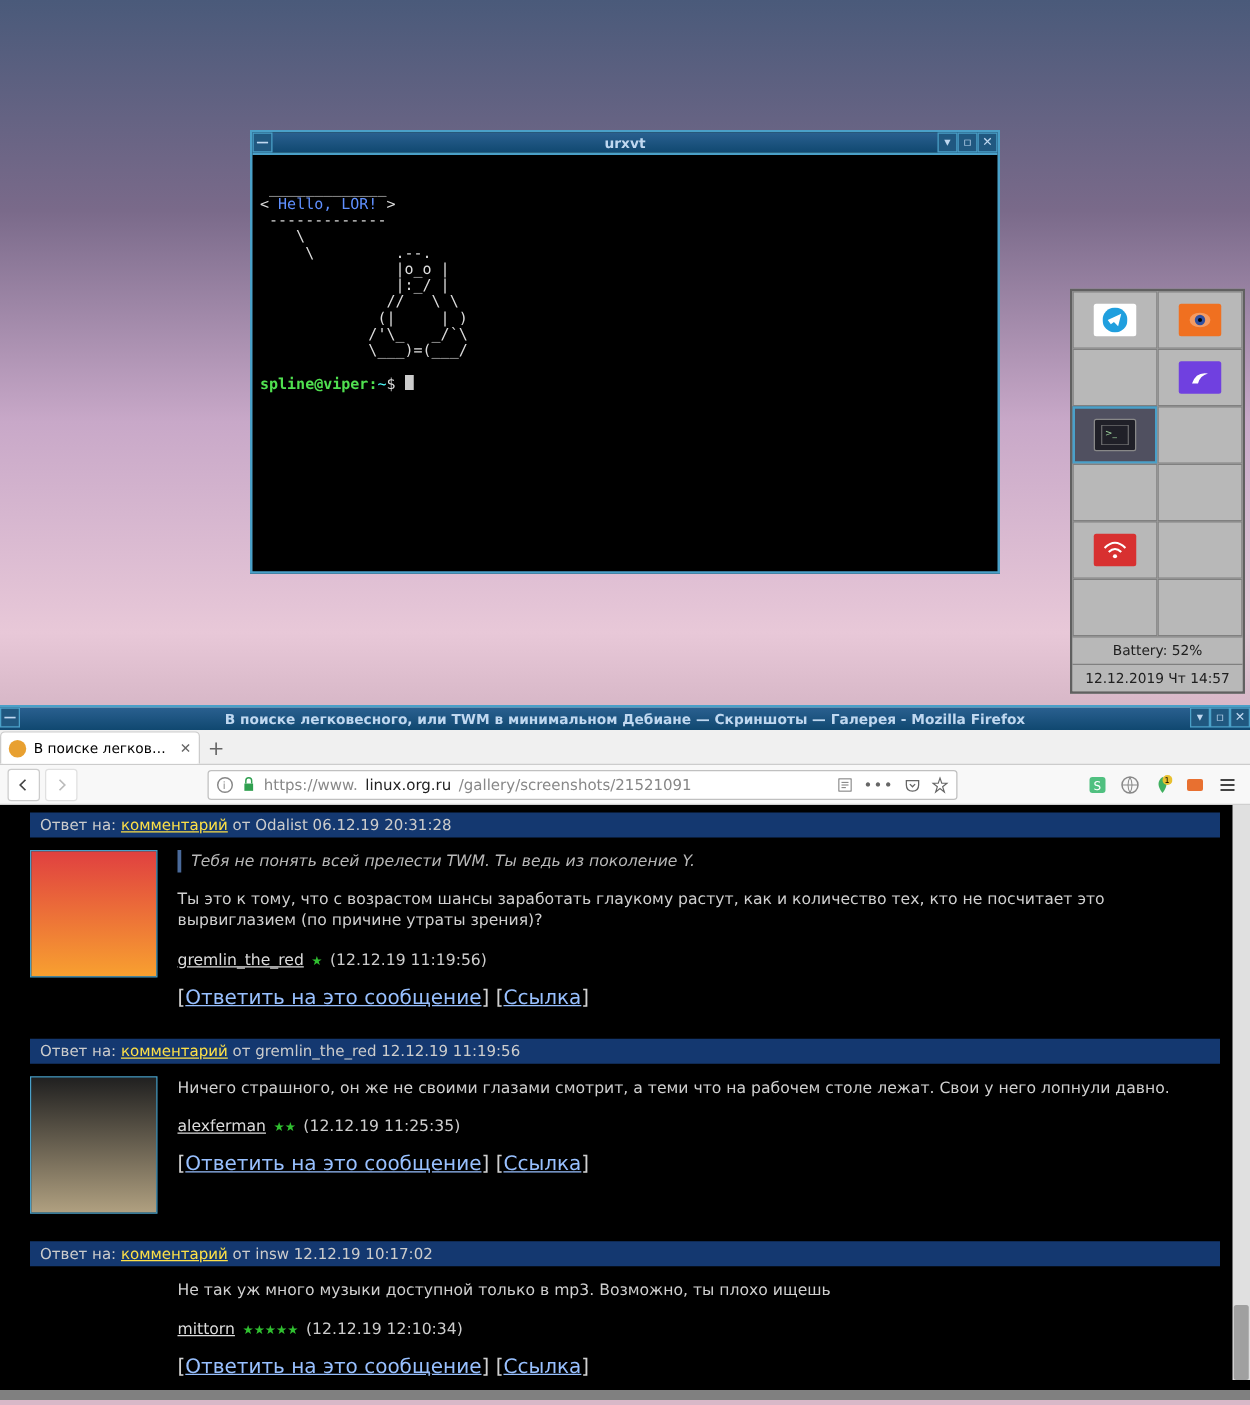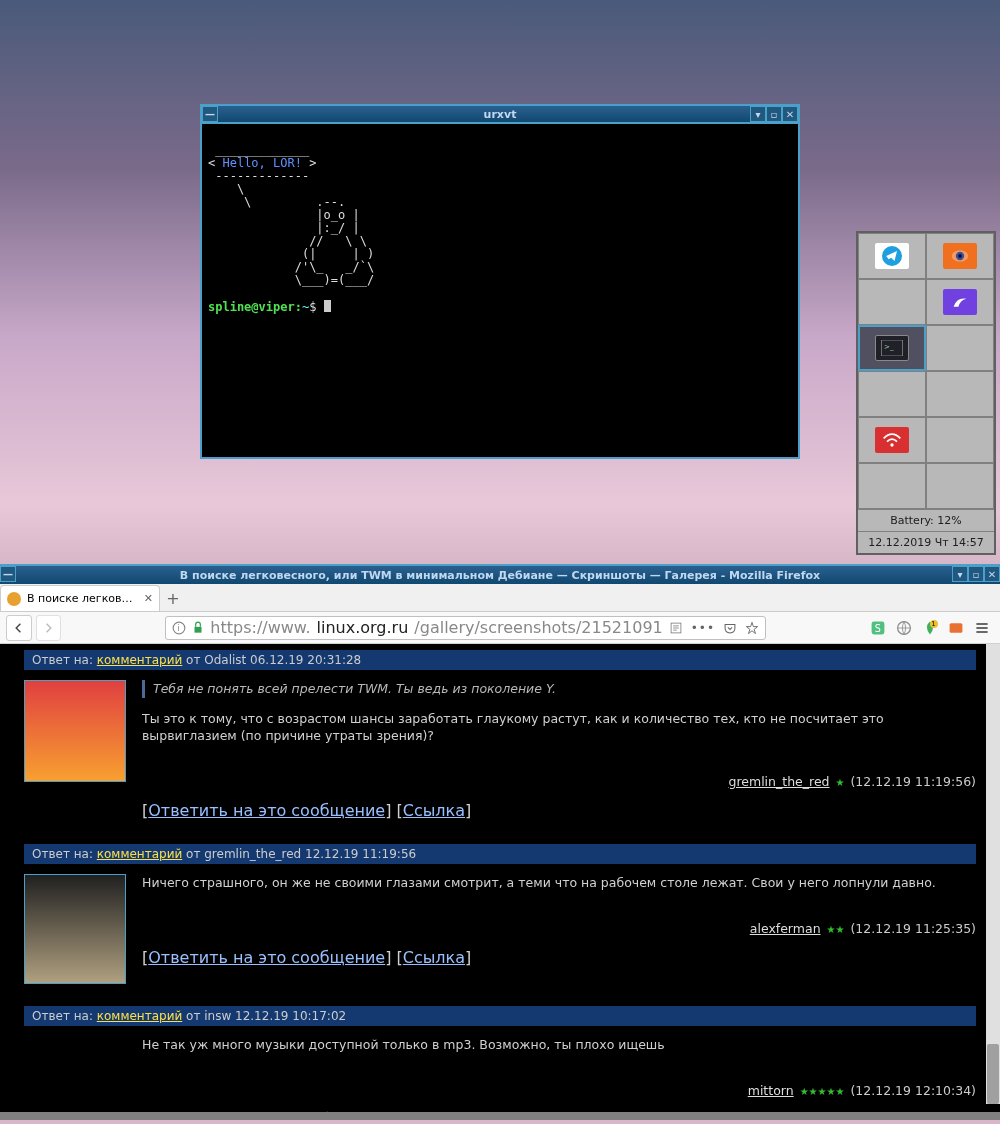--- a/index.html
+++ b/index.html
@@ -175,21 +175,21 @@
     height: 24px;
     border: 1px solid #c0c0c0;
     border-radius: 3px;
     background: #fff;
     display: flex;
     align-items: center;
     padding: 0 6px;
     gap: 6px;
     margin: 0 100px 0 100px;
   }
-  .urlbar .url-part { font-size: 16px; color: #888; }
+  .urlbar .url-part { font-size: 12px; color: #888; }
   .urlbar .url-domain { color: #222; }
   .url-icons-right { margin-left: auto; display: flex; gap: 8px; align-items: center; }
   .toolbar-icons { display: flex; gap: 10px; align-items: center; padding-right: 4px; }
   .toolbar-icon { width: 16px; height: 16px; }
 
   
   .ff-content {
     height: calc(100% - 78px - 8px);
     background: #000;
     overflow: hidden;
@@ -244,21 +244,21 @@
   .avatar.av2 { background: linear-gradient(#202020, #b0a080); height: 110px; }
   .avatar.none { border: none; background: transparent; width: 102px; height: 0; }
   .comment-content { flex: 1; font-size: 12.5px; color: #d0d0d0; line-height: 1.4; }
   .quote {
     border-left: 3px solid #4a6a9a;
     padding-left: 8px;
     font-style: italic;
     color: #b8b8b8;
     margin-bottom: 12px;
   }
-  .author-line { margin-top: 28px; color: #ccc; text-align: right; }
+  .author-line { margin-top: 14px; color: #ccc; }
   .author-line .name { text-decoration: underline; color: #ddd; }
   .stars { color: #30c030; font-size: 10px; margin: 0 2px; }
   .actions { margin-top: 10px; font-size: 16px; }
   .actions a { color: #98c0ff; }
 
   svg { display: block; }
 </style>
 </head>
 <body>
 
@@ -333,21 +333,21 @@
             <path d="M2 8 Q12 -2 22 8" stroke="#fff" fill="none" stroke-width="2"></path>
             <path d="M6 12 Q12 6 18 12" stroke="#fff" fill="none" stroke-width="2"></path>
             <circle cx="12" cy="16" r="2" fill="#fff"></circle>
           </svg>
       </span>
     </div>
     <div class="panel-cell"></div>
     <div class="panel-cell"></div>
     <div class="panel-cell"></div>
   </div>
-  <div class="panel-row">Battery: 12%</div>
+  <div class="panel-row">Battery: 52%</div>
   <div class="panel-row">12.12.2019 Чт 14:57</div>
 </div>
 
 <div class="firefox-window">
   <div class="ff-titlebar">
     <div class="tb-left">
         <div class="tb-btn">—</div>
       </div>
     <span>В поиске легковесного, или TWM в минимальном Дебиане — Скриншоты — Галерея - Mozilla Firefox</span>
     <div class="tb-right">

